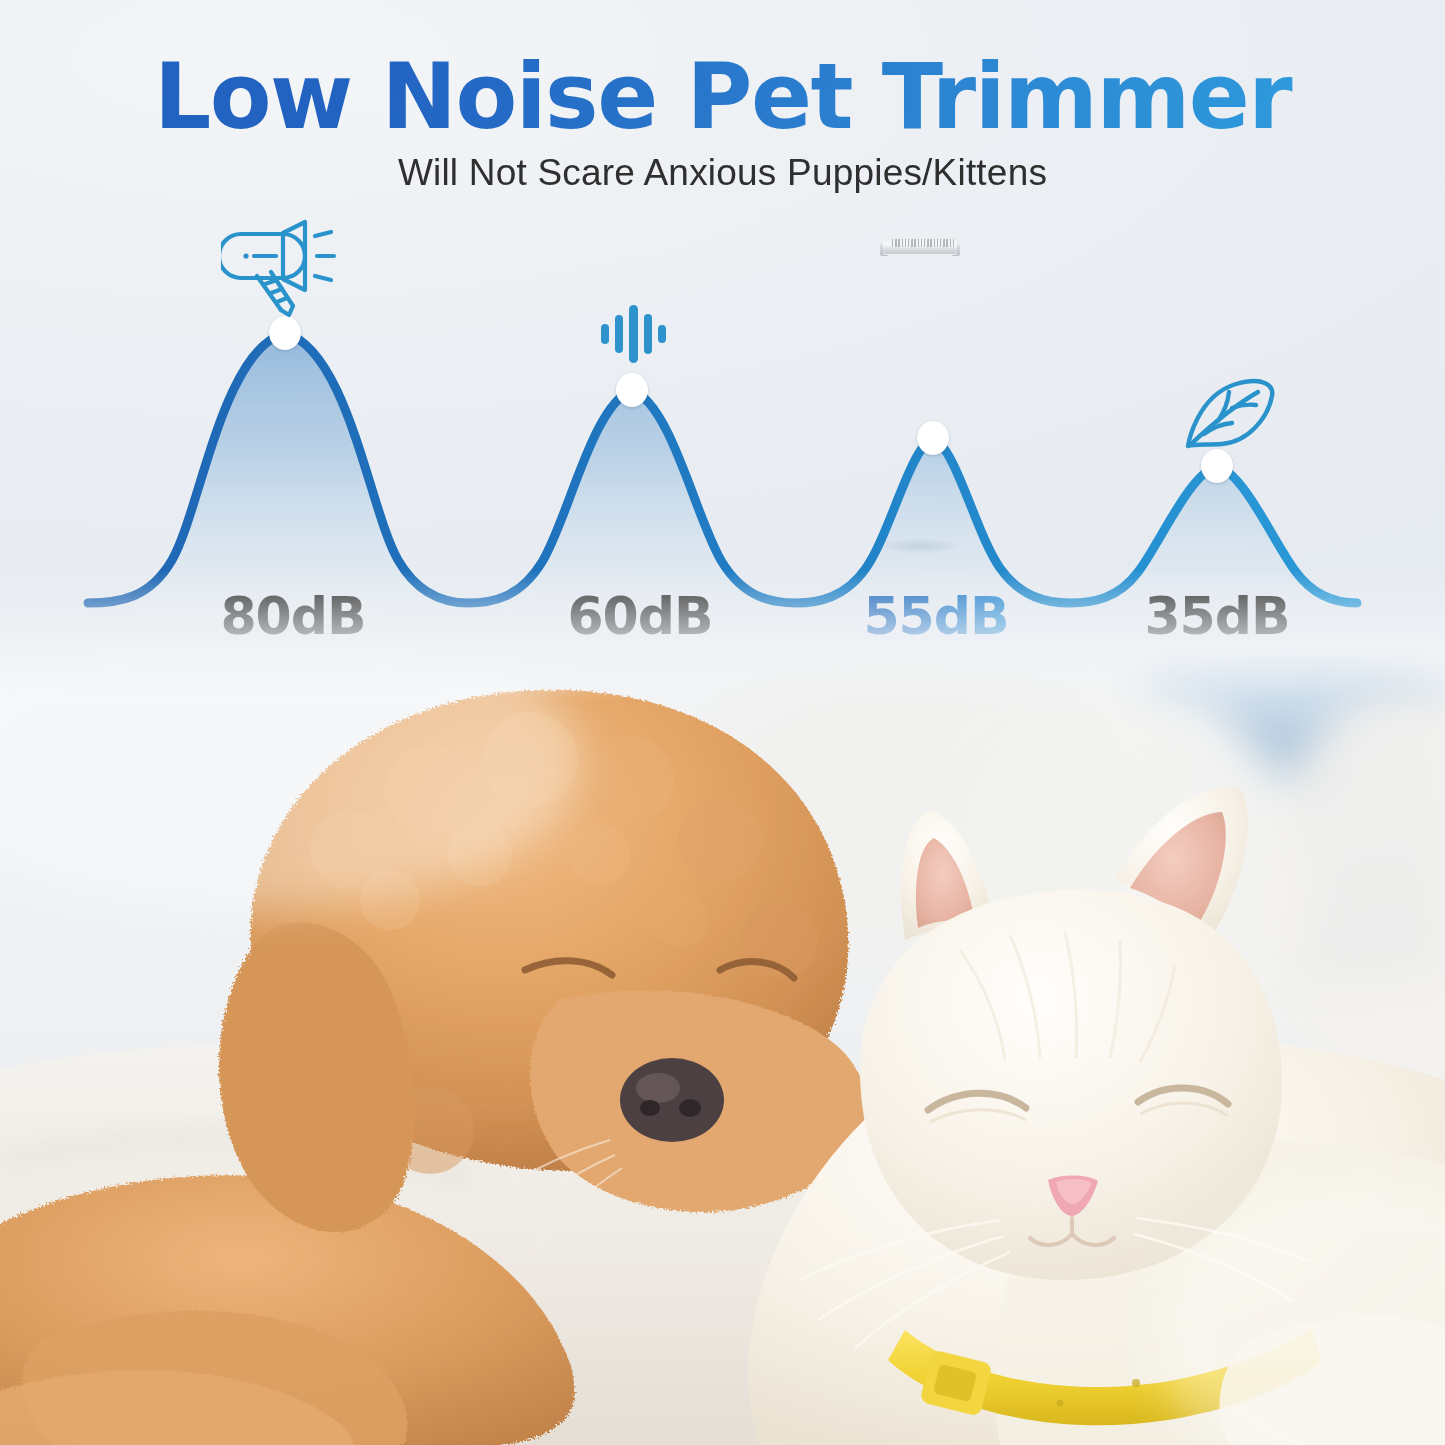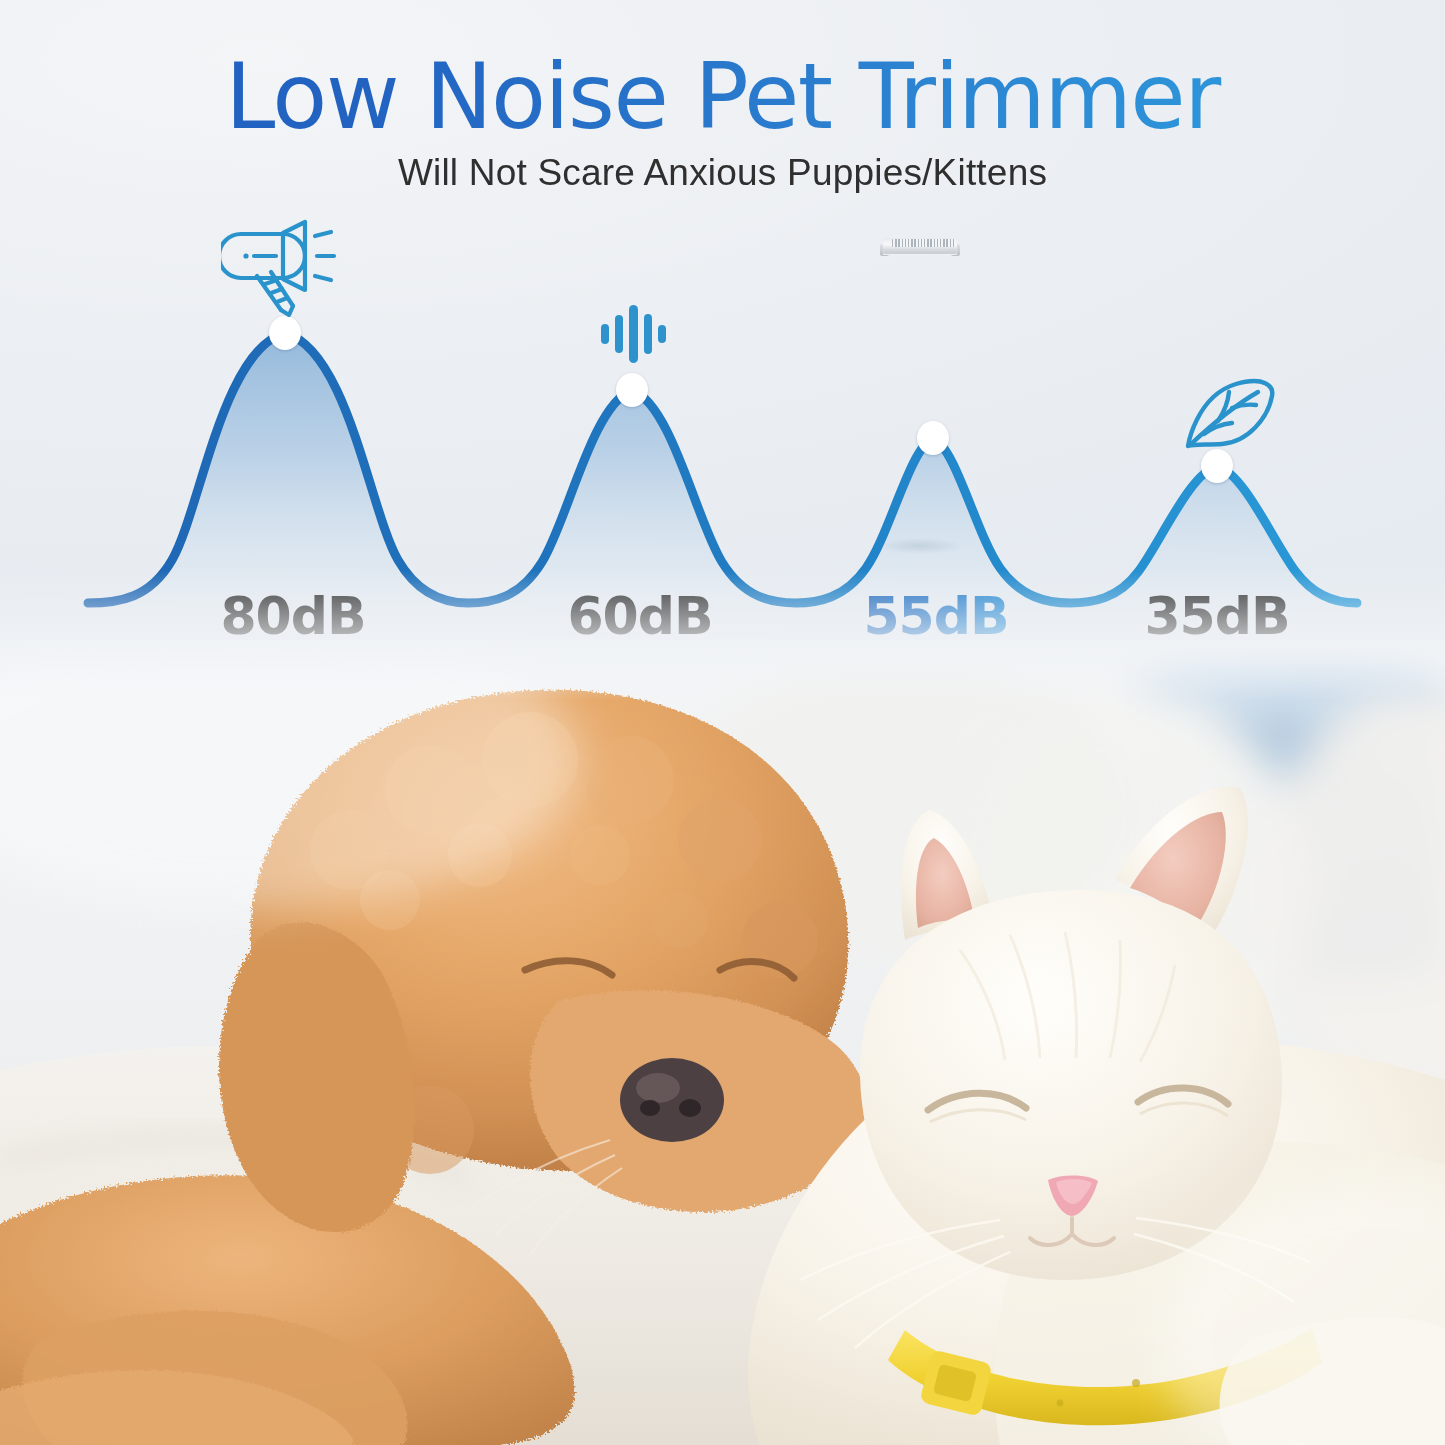--- a/index.html
+++ b/index.html
@@ -22,21 +22,21 @@
   }
   .top-panel:after{
     content:""; position:absolute; left:0; right:0; bottom:0; height:130px;
     background:linear-gradient(to bottom, rgba(233,238,243,0) 0%, rgba(240,243,246,.75) 55%, #f2f4f6 100%);
     pointer-events:none;
   }
 
   
   .headline{
     position:absolute; left:0; top:52px; width:1445px; text-align:center;
-    font-size:90px; line-height:1.0; font-weight:400;
+    font-size:90px; line-height:1.0; font-weight:700;
     letter-spacing:-1.5px;
     font-family:"DejaVu Sans", sans-serif;
     background:linear-gradient(100deg,#2263c2 0%,#2263c2 26%,#2b7fcf 58%,#2fa2e0 100%);
     -webkit-background-clip:text; background-clip:text;
     -webkit-text-fill-color:transparent; color:transparent;
     white-space:nowrap;
   }
   .subheadline{
     position:absolute; left:0; top:152px; width:1445px; text-align:center;
     font-size:37px; font-weight:400; color:#2f2f2f; letter-spacing:.2px;

